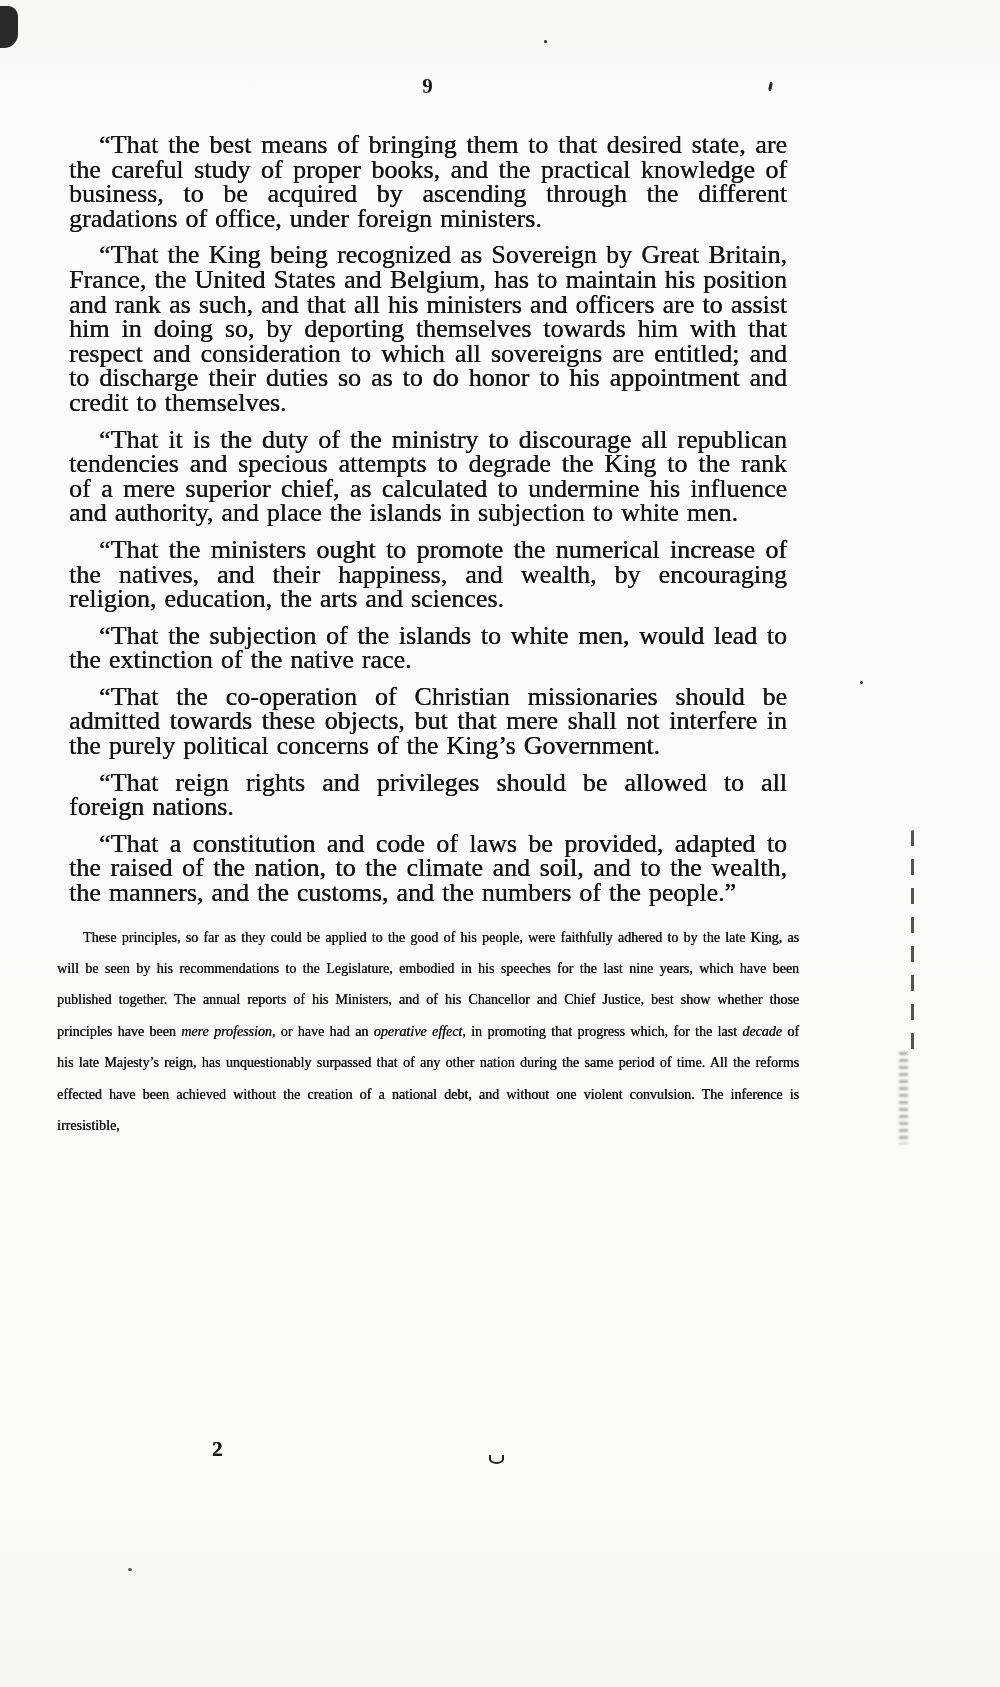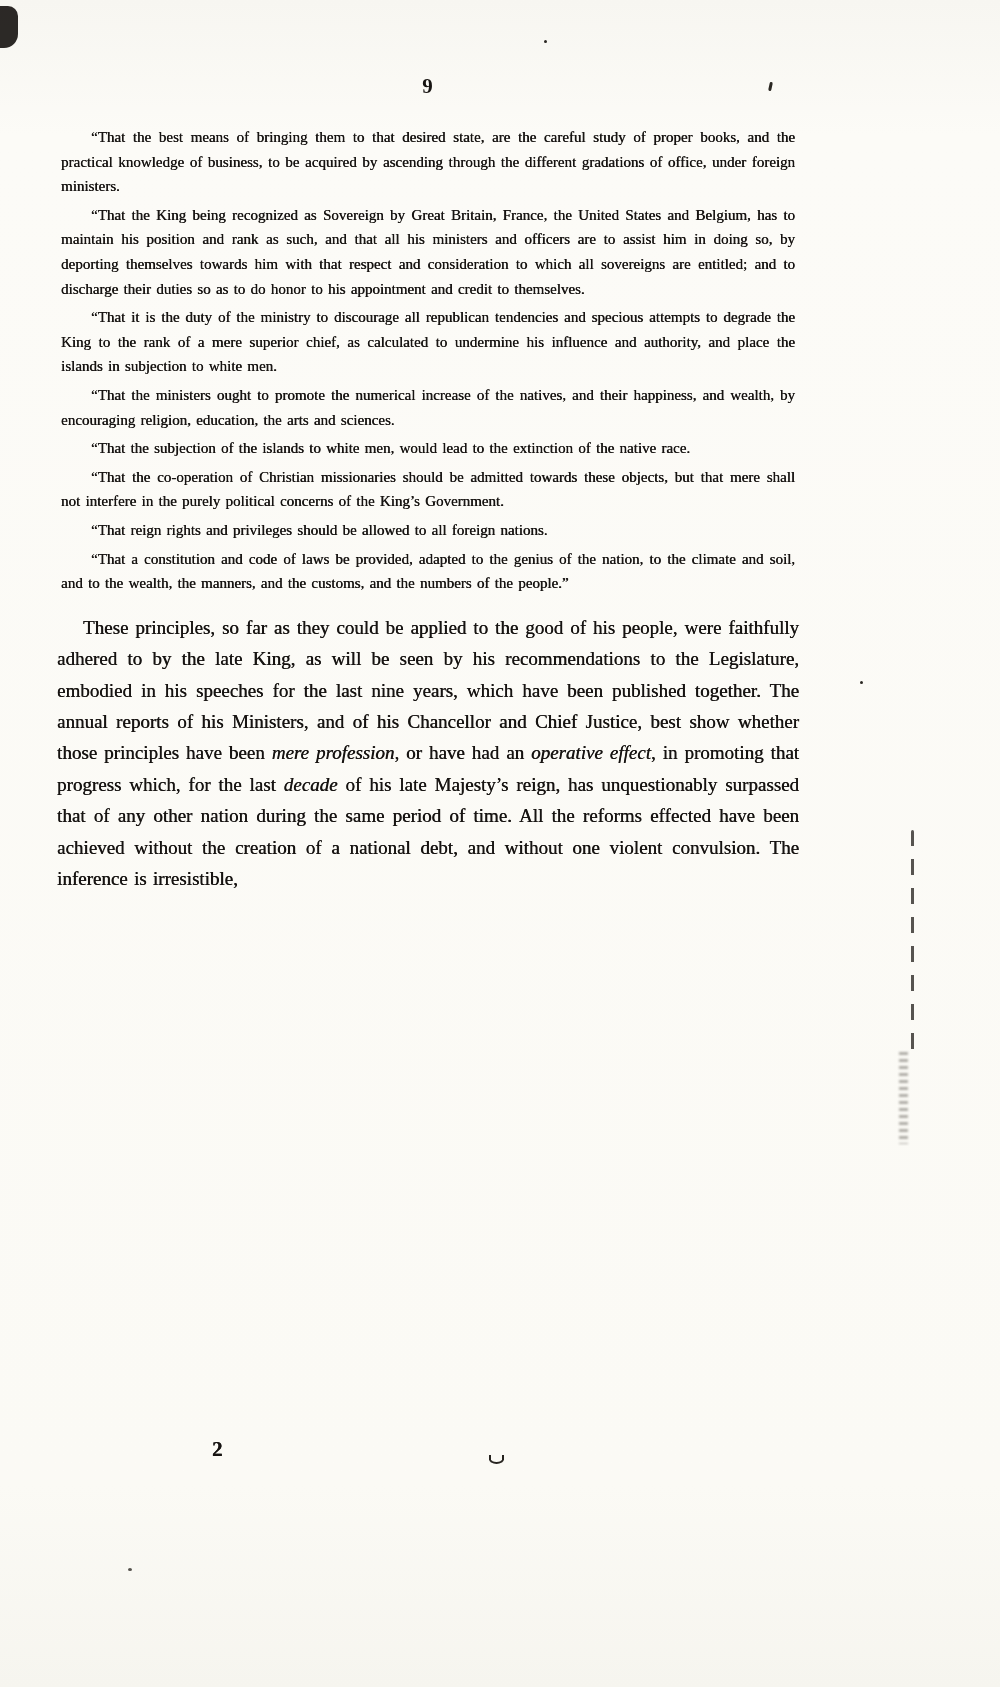--- a/index.html
+++ b/index.html
@@ -26,31 +26,31 @@
     font-weight: bold;
     letter-spacing: 1px;
   }
   .text-block {
     position: absolute;
     left: 57px;
     top: 121px;
     width: 742px;
   }
   p.quoted {
-    margin: 4px;
-    font-size: 15px;
+    margin: 12px;
+    font-size: 26px;
     line-height: 24.6px;
     text-align: justify;
     text-indent: 30px;
     text-shadow: 0.35px 0 0 currentColor;
     word-spacing: 1.5px;
   }
   p.closing {
     margin: 16px 0 0 0;
-    font-size: 19px;
+    font-size: 14px;
     line-height: 31.4px;
     text-align: justify;
     text-indent: 26px;
     text-shadow: 0.35px 0 0 currentColor;
     word-spacing: 1.5px;
   }
   .em { font-style: italic; }
   .signature-mark {
     position: absolute;
     left: 212px;
@@ -128,21 +128,21 @@
   <div class="page-number">9</div>
 
   <div class="text-block">
     <p class="quoted">“That the best means of bringing them to that desired state, are the careful study of proper books, and the practical knowledge of business, to be acquired by ascending through the different gradations of office, under foreign ministers.</p>
     <p class="quoted">“That the King being recognized as Sovereign by Great Britain, France, the United States and Belgium, has to maintain his position and rank as such, and that all his ministers and officers are to assist him in doing so, by deporting themselves towards him with that respect and consideration to which all sovereigns are entitled; and to discharge their duties so as to do honor to his appointment and credit to themselves.</p>
     <p class="quoted">“That it is the duty of the ministry to discourage all republican tendencies and specious attempts to degrade the King to the rank of a mere superior chief, as calculated to undermine his influence and authority, and place the islands in subjection to white men.</p>
     <p class="quoted">“That the ministers ought to promote the numerical increase of the natives, and their happiness, and wealth, by encouraging religion, education, the arts and sciences.</p>
     <p class="quoted">“That the subjection of the islands to white men, would lead to the extinction of the native race.</p>
     <p class="quoted">“That the co-operation of Christian missionaries should be admitted towards these objects, but that mere shall not interfere in the purely political concerns of the King’s Government.</p>
     <p class="quoted">“That reign rights and privileges should be allowed to all foreign nations.</p>
-    <p class="quoted">“That a constitution and code of laws be provided, adapted to the genius of the nation, to the climate and soil, and to the wealth, the manners, and the customs, and the numbers of the people.”</p>
+    <p class="quoted">“That a constitution and code of laws be provided, adapted to the raised of the nation, to the climate and soil, and to the wealth, the manners, and the customs, and the numbers of the people.”</p>
 
     <p class="closing">
       <span>These principles, so far as they could be applied to the good of his people, were faithfully adhered to by the late King, as will be seen by his recommendations to the Legislature, embodied in his speeches for the last nine years, which have been published together. The annual reports of his Ministers, and of his Chancellor and Chief Justice, best show whether those principles have been </span><span class="em">mere profession</span><span>, or have had an </span><span class="em">operative effect</span><span>, in promoting that progress which, for the last </span><span class="em">decade</span><span> of his late Majesty’s reign, has unquestionably surpassed that of any other nation during the same period of time. All the reforms effected have been achieved without the creation of a national debt, and without one violent convulsion. The inference is irresistible,</span>
     </p>
   </div>
 
   <div class="signature-mark">2</div>
 
   <div class="breve-mark"></div>
   <div class="margin-marks"></div>

